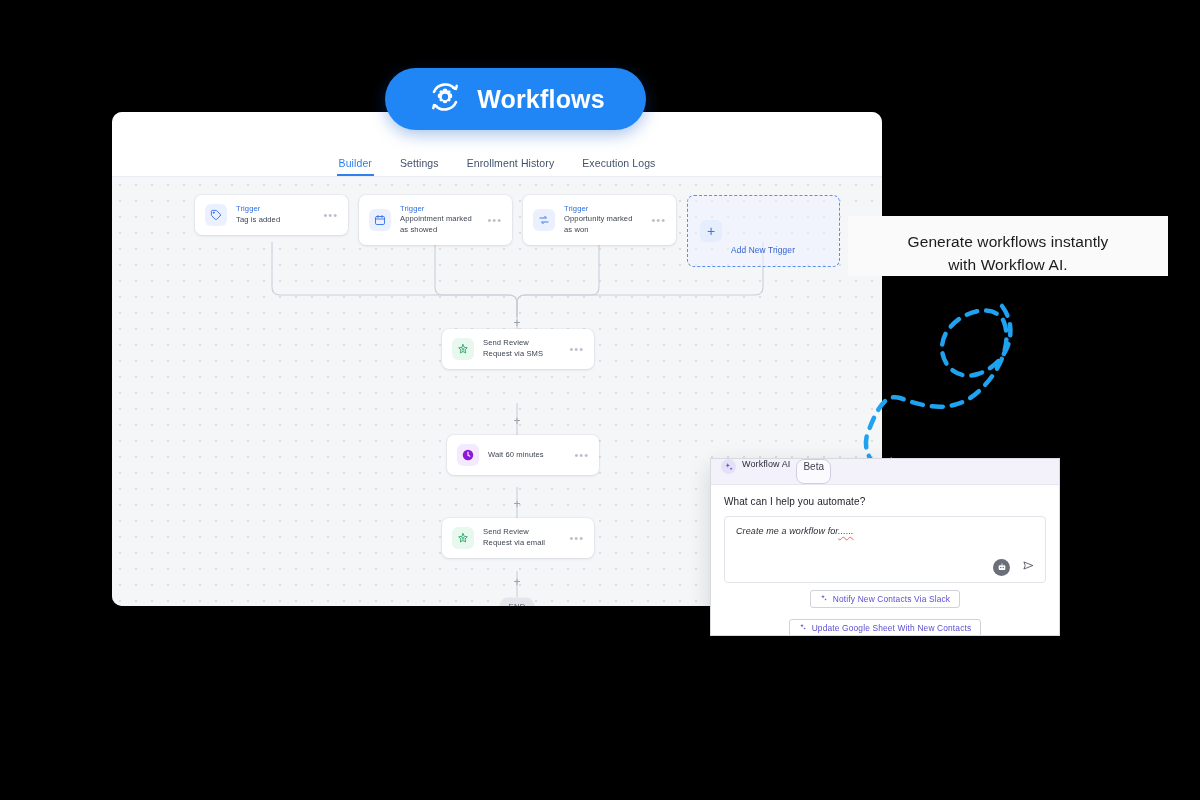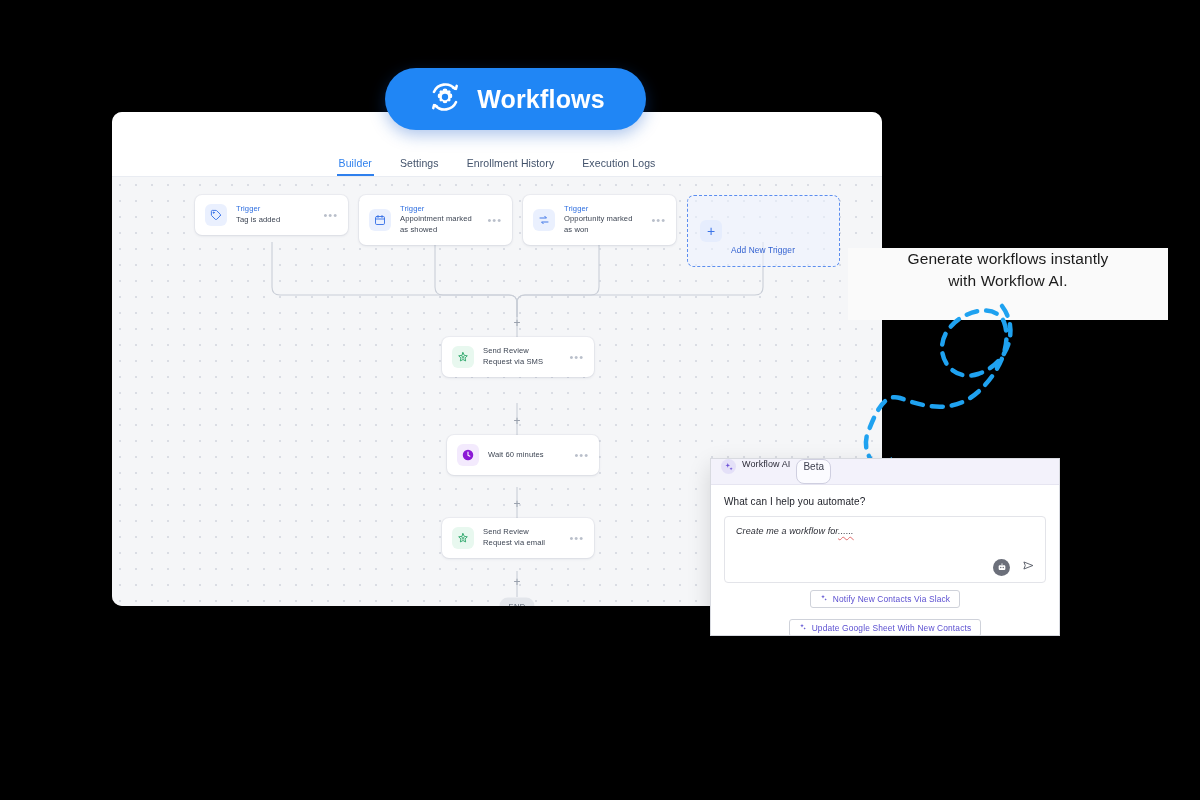--- a/index.html
+++ b/index.html
@@ -139,26 +139,25 @@
     box-shadow: 0 5px 16px rgba(20,90,200,.35);
   }
   .wf-pill .pill-text {
     color: #ffffff; font-size: 25px; font-weight: 700; letter-spacing: .2px;
   }
 
   
   .caption {
     position: absolute;
     left: 848px; top: 216px;
-    width: 320px; height: 72px;
+    width: 320px; height: 60px;
     background: #fafafa;
-    display: flex; align-items: flex-start; justify-content: center;
+    display: flex; align-items: flex-end; justify-content: center;
     text-align: center;
     padding: 0 14px;
-    margin-top: 32px;
   }
   .caption span {
     font-size: 15.5px; color: #1b1b1b; line-height: 1.45; letter-spacing: .1px;
   }
 
   
   .arrow-layer { position: absolute; inset: 0; pointer-events: none; }
 
   
   .ai-panel {
@@ -303,21 +302,21 @@
       <div class="node add-trigger" style="left:575px; top:18px; width:153px;">
         <span class="plus-box">+</span>
         <span class="add-label">Add New Trigger</span>
       </div>
 
       <span class="plusmark" style="left:405px; top:146px;">+</span>
       <span class="plusmark" style="left:405px; top:244px;">+</span>
       <span class="plusmark" style="left:405px; top:327px;">+</span>
       <span class="plusmark" style="left:405px; top:405px;">+</span>
 
-      <div class="node" style="left:330px; top:160px; width:152px;">
+      <div class="node" style="left:330px; top:152px; width:152px;">
         <span class="ico green">
           <svg width="12" height="12" viewBox="0 0 24 24" fill="none" stroke="#27a567" stroke-width="1.8" stroke-linecap="round" stroke-linejoin="round">
             <path d="M12 3.2l2.6 5.6 6 .8-4.4 4.2 1.1 6.1L12 17l-5.3 2.9 1.1-6.1L3.4 9.6l6-.8z"></path>
             <path d="M10 11.6h4M10.6 13.8h2.8"></path>
           </svg>
         </span>
         <span class="txt">
           <span class="label" style="display:block">Send Review Request via SMS</span>
         </span>
         <span class="dots">•••</span>

